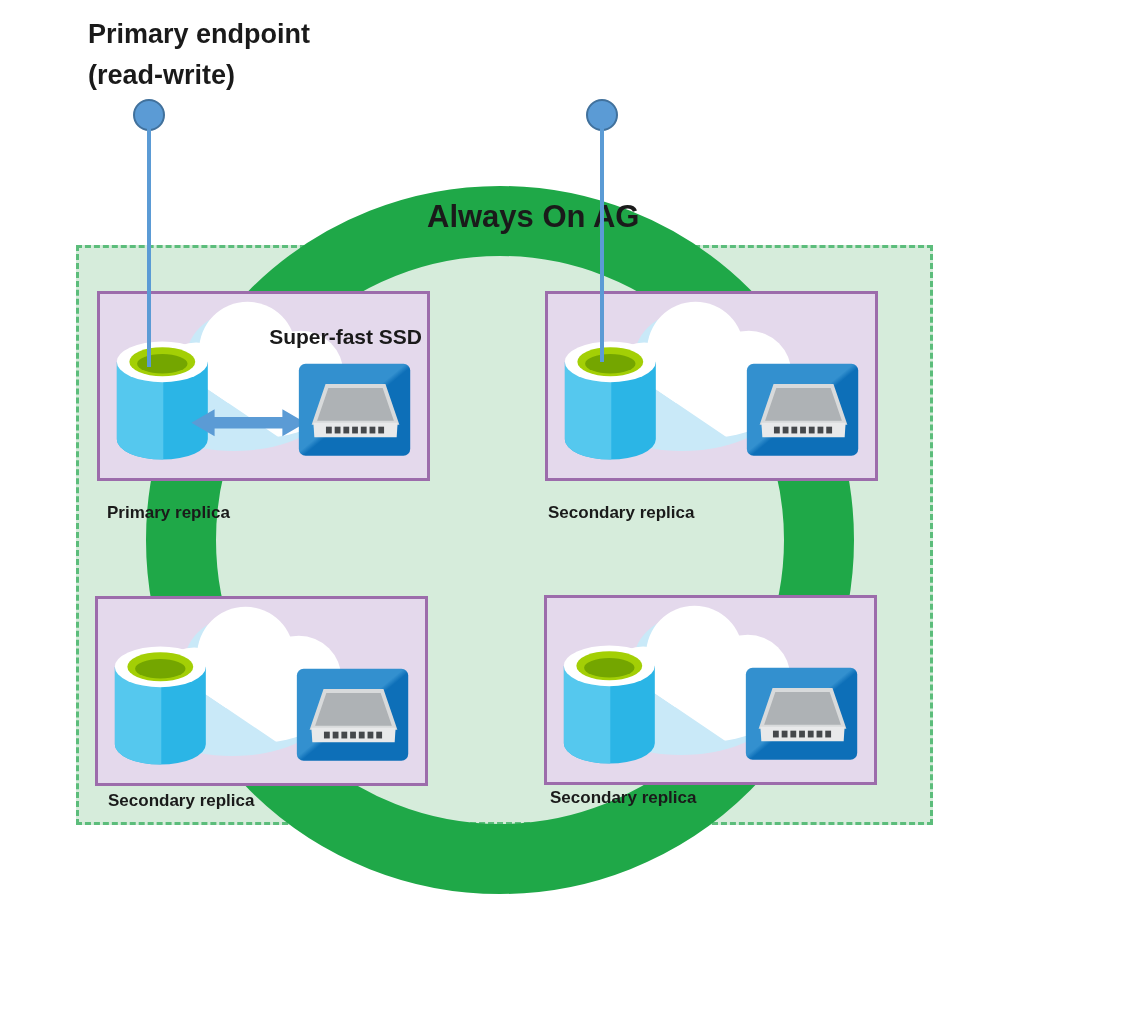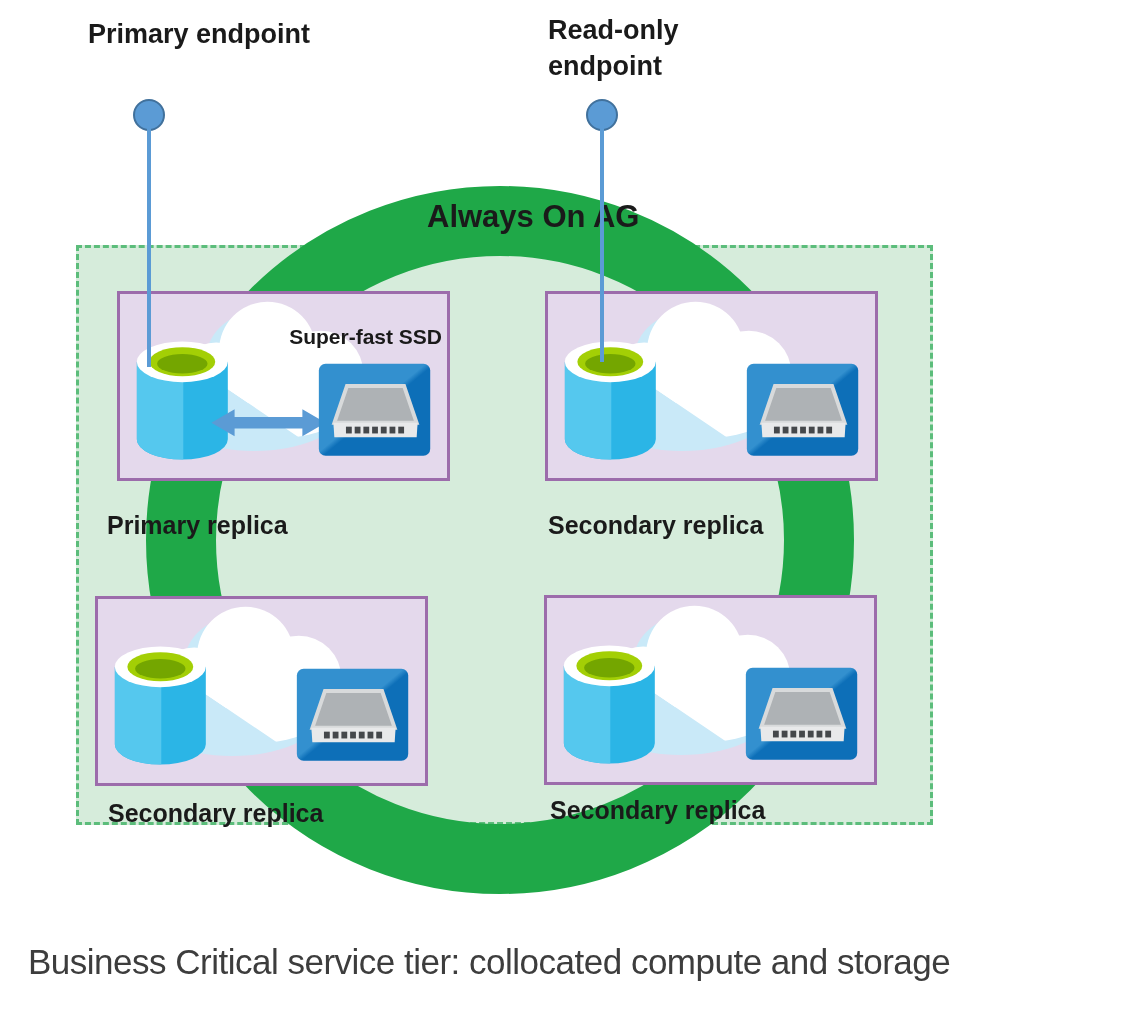--- a/index.html
+++ b/index.html
@@ -25,31 +25,31 @@
   }
   .ring-svg{position:absolute; left:0; top:0; z-index:2; pointer-events:none;}
   .ring-label{
     position:absolute; left:427px; top:199px; z-index:3;
     font-size:31px; font-weight:700; white-space:nowrap;
   }
   .replica-box{
     position:absolute; width:333px; height:190px; box-sizing:border-box;
     background:var(--box_fill); border:3px solid var(--box_border); z-index:4;
   }
-  .box1{left:97px; top:291px;margin-left:20px;}
+  .box1{left:97px; top:291px;}
   .box2{left:545px; top:291px;}
   .box3{left:95px; top:596px;}
   .box4{left:544px; top:595px;}
   .replica-box svg{position:absolute; left:0; top:0; width:327px; height:184px;}
   .ssd-label{
     position:absolute; right:5px; top:31px; z-index:5;
     font-size:21px; font-weight:700; white-space:nowrap;
   }
   .replica-label{
-    position:absolute; z-index:5; font-size:25px; font-weight:700; white-space:nowrap;margin-top:8px;
+    position:absolute; z-index:5; font-size:17px; font-weight:700; white-space:nowrap;
   }
   .lab1{left:107px; top:503px;}
   .lab2{left:548px; top:503px;}
   .lab3{left:108px; top:791px;}
   .lab4{left:550px; top:788px;}
   .ep-label{
     position:absolute; z-index:6; font-size:27px; font-weight:700; white-space:nowrap;
   }
   .ep-primary-label{left:88px; top:14px; line-height:41px;}
   .ep-readonly-label{left:548px; top:12px; line-height:36px;}
@@ -196,25 +196,21 @@
     </svg>
   </div>
 
   <div class="replica-label lab1">Primary replica</div>
   <div class="replica-label lab2">Secondary replica</div>
   <div class="replica-label lab3">Secondary replica</div>
   <div class="replica-label lab4">Secondary replica</div>
 
   <div class="ep-label ep-primary-label">
     <div>Primary endpoint</div>
-  </div>
-  <div class="ep-label ep-readonly-label">
-    <div>Read-only</div>
-    <div>endpoint</div>
+    <div>(read-write)</div>
   </div>
   <div class="ep-circle primary"></div>
   <div class="ep-line primary"></div>
   <div class="ep-circle readonly"></div>
   <div class="ep-line readonly"></div>
 
-  <div class="caption">Business Critical service tier: collocated compute and storage</div>
 
 </div>
 
 </body></html>

